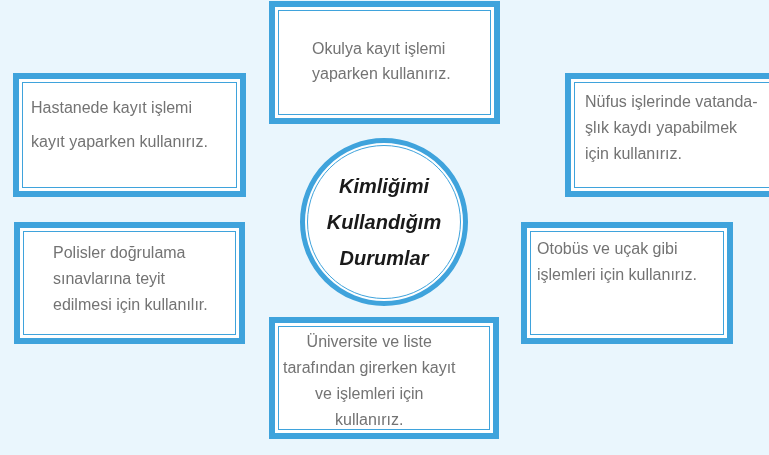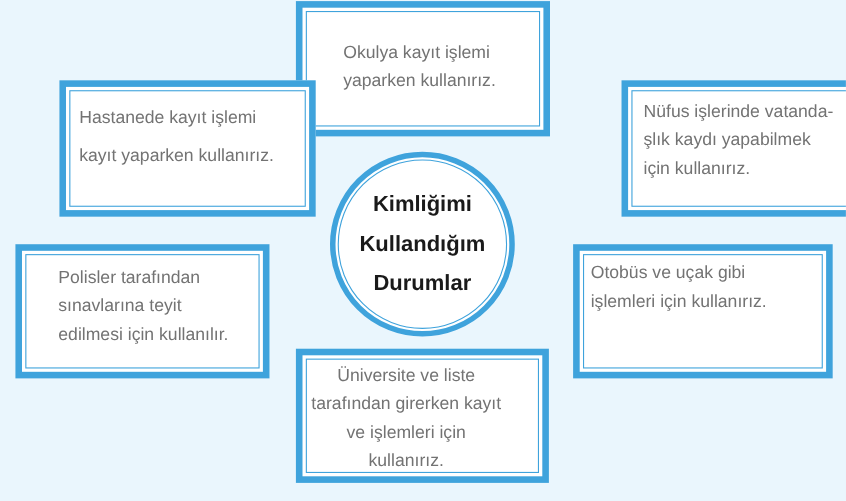--- a/index.html
+++ b/index.html
@@ -29,36 +29,36 @@
     border: 5px solid #3fa3dc; background: #ffffff;
     padding: 2px;
   }
   .circle .ring {
     box-sizing: border-box; width: 100%; height: 100%; border-radius: 50%;
     border: 1.5px solid #3fa3dc;
     display: flex; flex-direction: column; align-items: center; justify-content: center;
   }
   .circle .ctext {
     font-weight: bold; font-size: 20px; line-height: 36px; color: #1a1a1a;
-    text-align: center; white-space: nowrap;
+    text-align: center; white-space: nowrap; font-style: italic;
   }
 </style>
 </head>
 <body>
 
 <div class="box" style="left:269px; top:1px; width:231px; height:123px;">
   <div class="inner">
     <div class="txt" style="left:33px; top:25px;">
       <div>Okulya kayıt işlemi</div>
       <div>yaparken kullanırız.</div>
     </div>
   </div>
 </div>
 
-<div class="box" style="left:13px; top:73px; width:233px; height:124px;margin-left:41px;">
+<div class="box" style="left:13px; top:73px; width:233px; height:124px;">
   <div class="inner">
     <div class="txt" style="left:8px; top:8px; line-height:34px;">
       <div>Hastanede kayıt işlemi</div>
       <div>kayıt yaparken kullanırız.</div>
     </div>
   </div>
 </div>
 
 <div class="box" style="left:521px; top:73px; width:231px; height:124px;margin-left:44px;">
   <div class="inner">
@@ -76,28 +76,28 @@
       <div>Kimliğimi</div>
       <div>Kullandığım</div>
       <div>Durumlar</div>
     </div>
   </div>
 </div>
 
 <div class="box" style="left:14px; top:222px; width:231px; height:122px;">
   <div class="inner">
     <div class="txt" style="left:29px; top:8px; line-height:26px;">
-      <div>Polisler tarafından</div>
+      <div>Polisler doğrulama</div>
       <div>sınavlarına teyit</div>
       <div>edilmesi için kullanılır.</div>
     </div>
   </div>
 </div>
 
-<div class="box" style="left:521px; top:222px; width:236px; height:122px;">
+<div class="box" style="left:521px; top:222px; width:212px; height:122px;">
   <div class="inner">
     <div class="txt" style="left:6px; top:4px; line-height:26px;">
       <div>Otobüs ve uçak gibi</div>
       <div>işlemleri için kullanırız.</div>
     </div>
   </div>
 </div>
 
 <div class="box" style="left:269px; top:317px; width:230px; height:122px;">
   <div class="inner">

